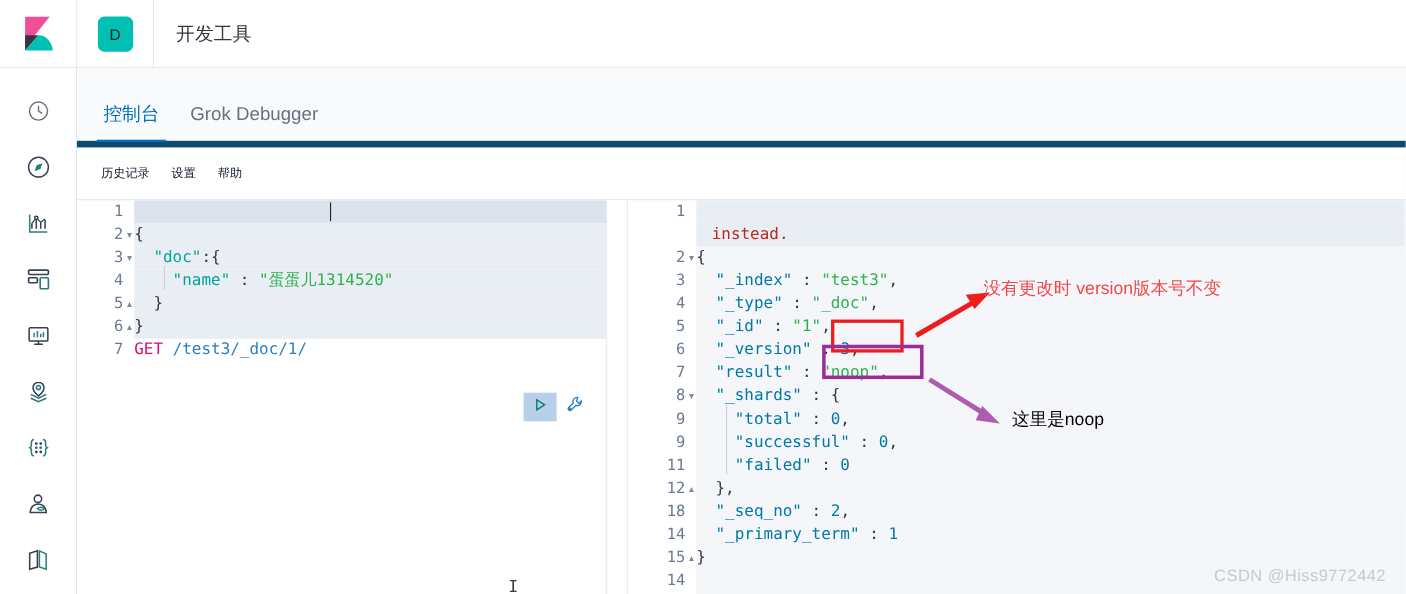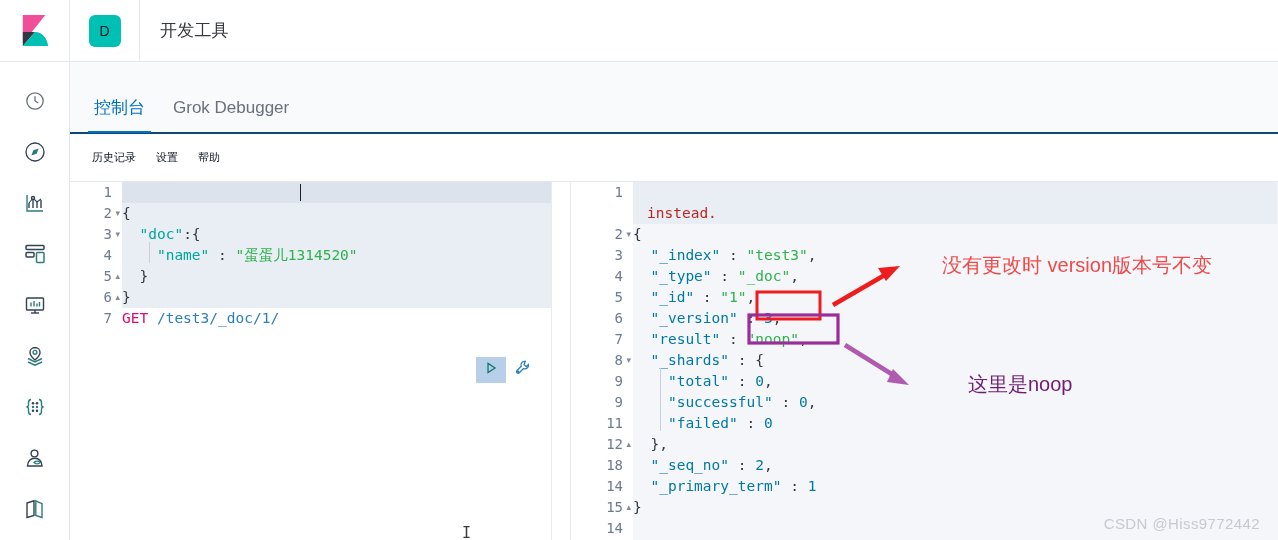--- a/index.html
+++ b/index.html
@@ -49,21 +49,21 @@
   }
   .rail-item svg { display: block; }
 
   
   .main {
     position: absolute; left: 70px; top: 62px; width: 1208px; height: 478px;
     background: #f7f8fc;
   }
   .tabbar {
     position: relative; height: 72px; background: #f9fafc;
-    border-bottom: 2px solid #0c4a6e;
+    border-bottom: 6px solid #0c4a6e;
     display: flex; align-items: flex-end; padding-left: 10px;
   }
   .tab {
     position: relative; padding: 0 14px 16px 14px; font-size: 17px;
     color: #69707d; cursor: pointer; line-height: 1;
   }
   .tab.active { color: #0071c2; }
   .tab.active::after {
     content: ""; position: absolute; left: 8px; right: 8px; bottom: -1px;
     height: 2px; background: #0071c2;
@@ -145,26 +145,25 @@
   }
   .wrench-btn {
     width: 26px; height: 26px; display: flex; align-items: center; justify-content: center;
     cursor: pointer;
   }
 
   
   .anno { position: absolute; left: 0; top: 0; width: 1278px; height: 540px;
           pointer-events: none; }
   .anno-text {
-    position: absolute; font-size: 20px; white-space: nowrap;
+    position: absolute; font-size: 16px; white-space: nowrap;
     font-family: "Liberation Sans", "DejaVu Sans", sans-serif;
-    margin-left: 48px;
   }
   .anno-red { color: #f0494a; }
-  .anno-purple { color: #701a75; text-align: right; }
+  .anno-purple { color: #000000; text-align: right; }
 
   .watermark {
     position: absolute; right: 18px; bottom: 8px;
     font-size: 15px; color: #c6c9cf; letter-spacing: .4px;
   }
   .ibeam {
     position: absolute; font-size: 15px; color: #3a3a3a;
     font-family: "DejaVu Sans Mono", monospace;
   }
 </style>

